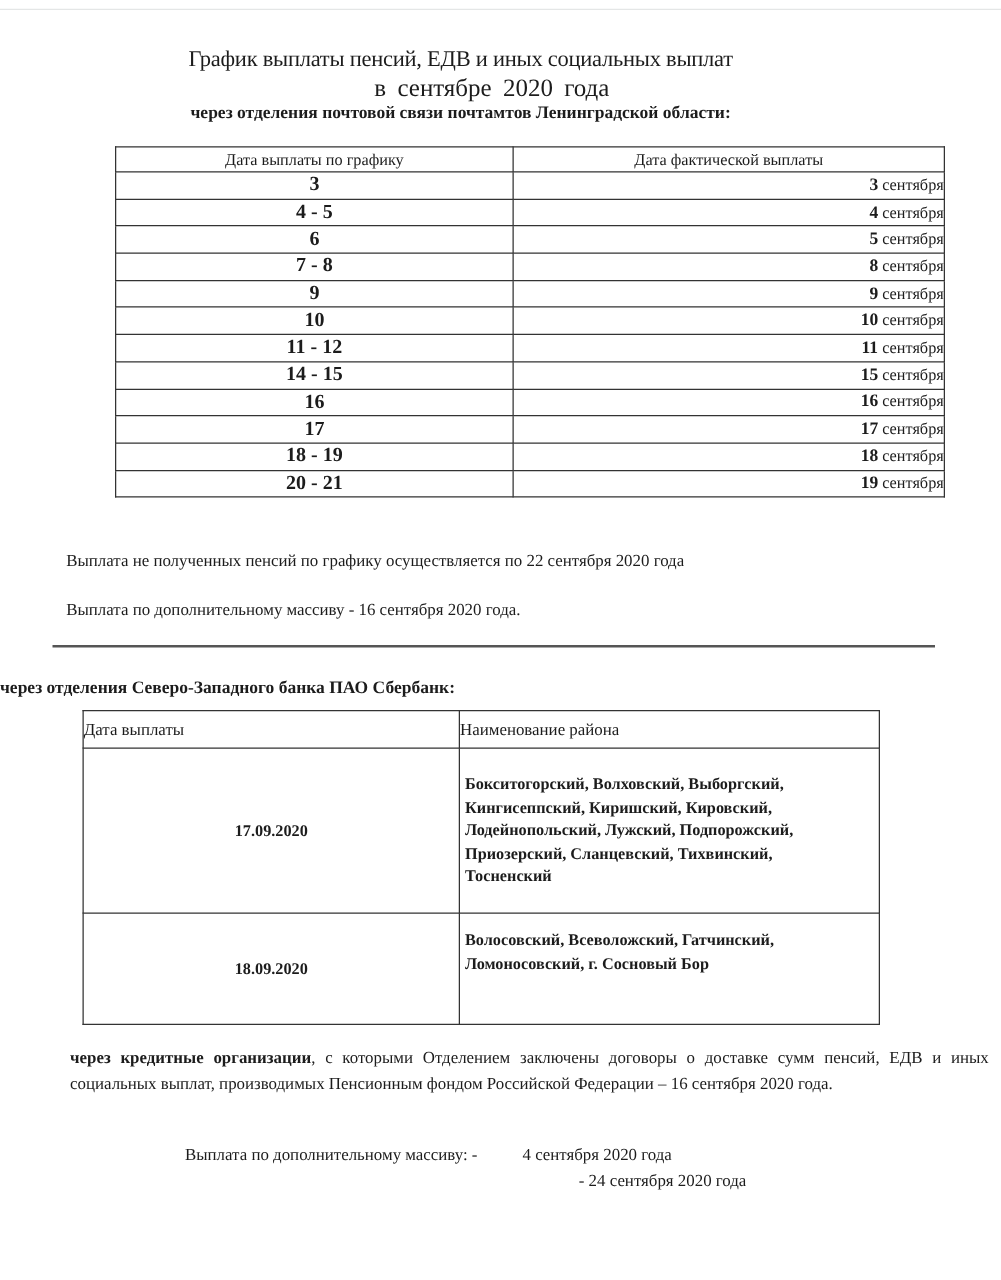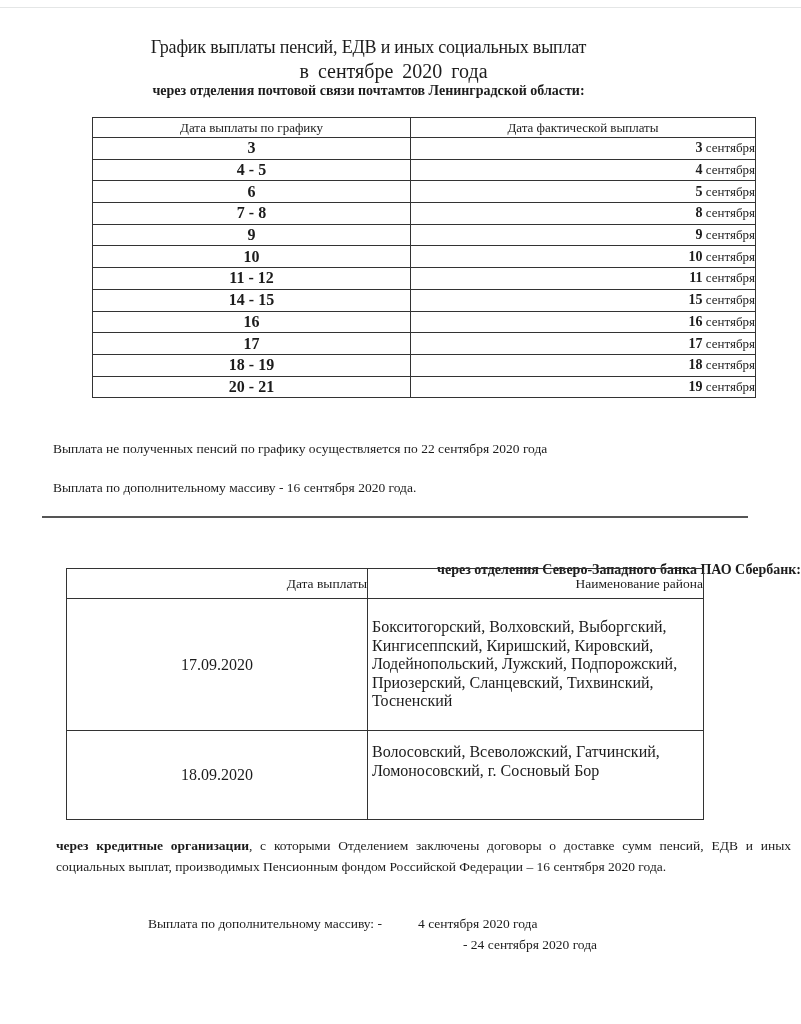--- a/index.html
+++ b/index.html
@@ -77,39 +77,40 @@
 
     .divider {
       position: absolute;
       left: 42px; top: 516px;
       width: 706px; height: 1.5px;
       background: #555;
     }
     #subtitle2 {
       position: absolute;
       left: 0; width: 801px;
-      top: 562px;
-      text-align: right;
+      top: 543px;
+      text-align: left;
       font-size: 14px;
       font-weight: bold;
     }
 
     #bank-table {
       left: 66px; top: 568px;
       width: 637px;
     }
     #bank-table th {
       height: 29px;
       font-size: 13.5px;
-      text-align: right;
+      text-align: left;
       vertical-align: middle;
     }
     #bank-table td {
-      font-size: 16px;
-      vertical-align: middle;
+      font-size: 13px;
+      vertical-align: middle;
+      font-weight: bold;
     }
     #bank-table td.date-cell {
       text-align: center;
     }
     #bank-table td.district-cell {
       text-align: left;
       padding-left: 4px;
       line-height: 18.5px;
     }
     #bank-row-1 td { height: 131px; }

